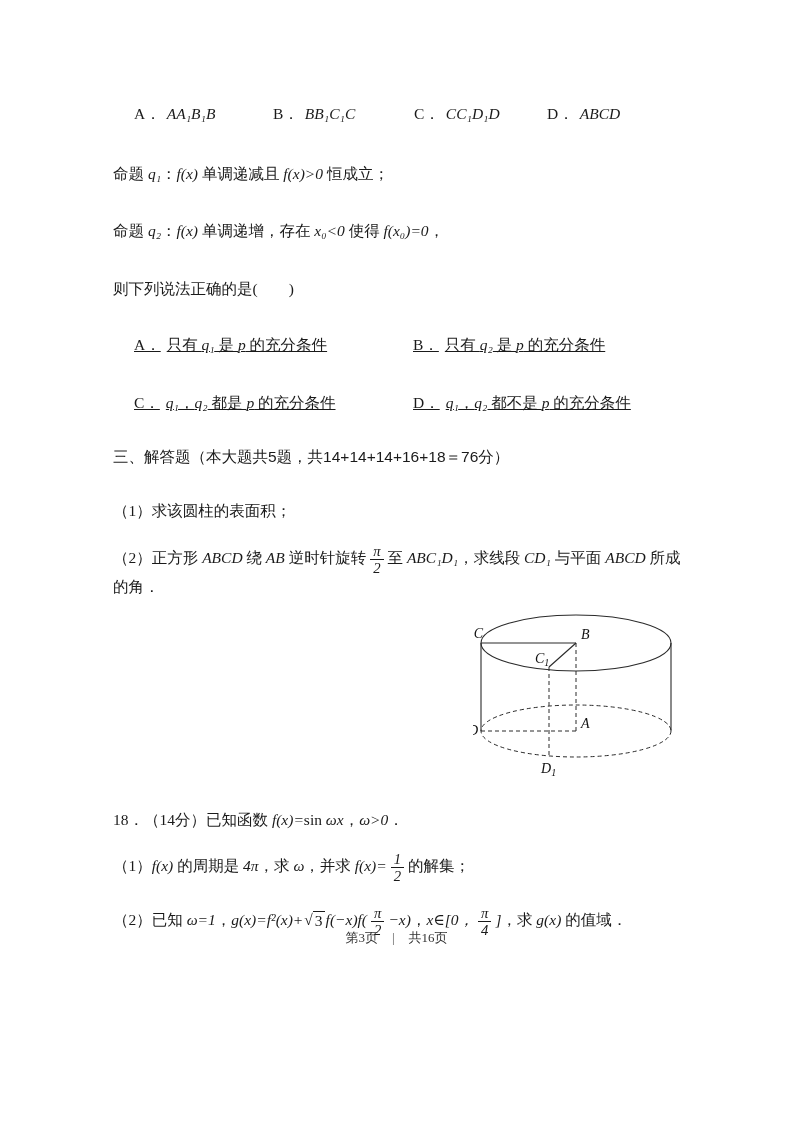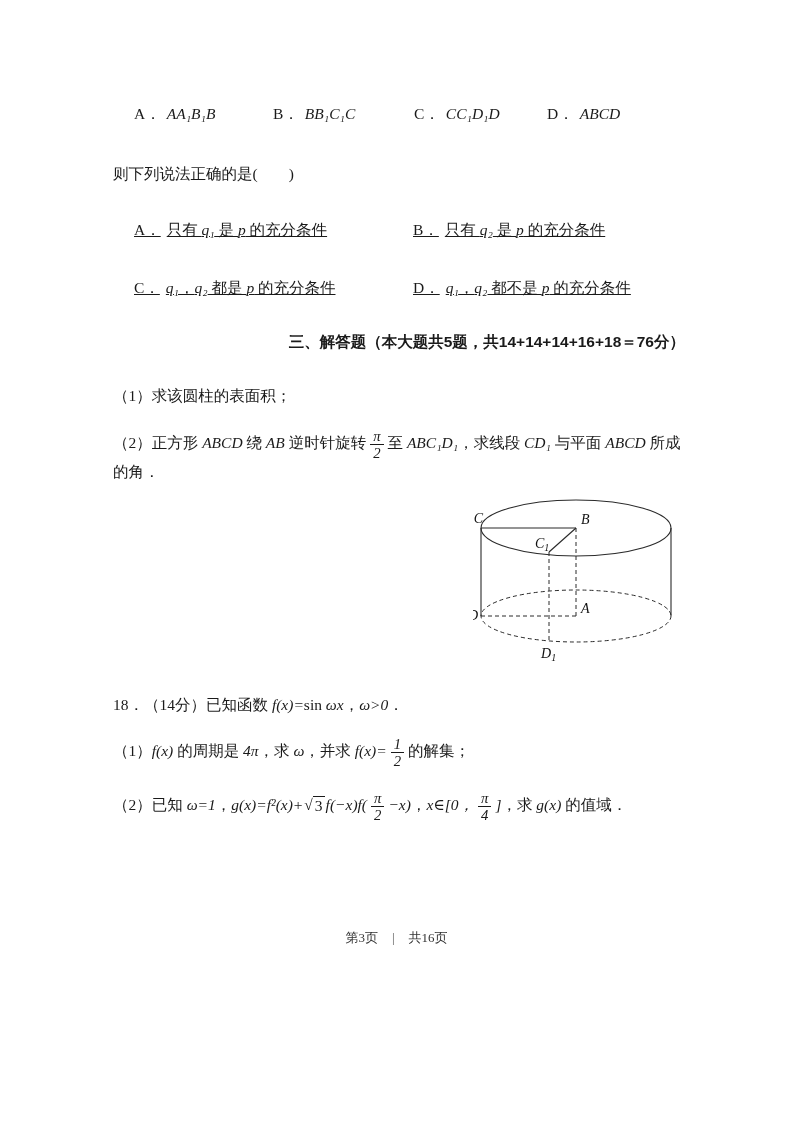--- a/index.html
+++ b/index.html
@@ -13,21 +13,21 @@
     overflow:hidden;
   }
   .line{margin:0 0 35px 0;line-height:1.45;}
   .mb-md{margin-bottom:20px;}
   .mb-sm{margin-bottom:10px;}
   .math{font-style:italic;}
   .txt{font-style:normal;}
   .choices-top{display:grid;grid-template-columns:139px 141px 133px auto;padding-left:21px;margin-bottom:38px;}
   .opt-label{margin-right:6px;}
   .opt-grid{display:grid;grid-template-columns:279px 1fr;row-gap:37px;padding-left:21px;margin-bottom:33px;text-decoration:underline;}
-  .section-title{font-weight:bold;font-family:"Liberation Sans","DejaVu Sans",sans-serif;font-size:15.5px;margin-bottom:32px;text-align:right;}
+  .section-title{font-weight:normal;font-family:"Liberation Sans","DejaVu Sans",sans-serif;font-size:15.5px;margin-bottom:32px;}
   .frac{display:inline-flex;flex-direction:column;align-items:center;vertical-align:middle;font-style:italic;margin:0 4px;font-size:0.95em;line-height:1.1;}
   .frac .fn{border-bottom:1px solid #1a1a1a;padding:0 3px;}
   .frac .fd{padding:0 3px;}
   .sqrt{display:inline-flex;align-items:flex-start;font-style:normal;margin:0 1px;}
   .sqrt .rad{line-height:1.2;}
   .sqrt .radbody{border-top:1px solid #1a1a1a;line-height:1.2;padding:0 2px;}
   .figure-wrap{margin:6px 0 24px 360px;width:212px;}
   svg .solid{fill:none;stroke:#2a2a2a;stroke-width:1.1;}
   svg .dash{fill:none;stroke:#2a2a2a;stroke-width:1;stroke-dasharray:4 3;}
   svg text{font-family:"Liberation Serif","DejaVu Serif",serif;font-style:italic;font-size:14px;fill:#111;}
@@ -44,20 +44,22 @@
 
 <div class="page">
 
   <div class="choices-top">
     <span class="choice"><span class="opt-label">A．</span><span><span class="math">AA₁B₁B</span></span></span>
     <span class="choice"><span class="opt-label">B．</span><span><span class="math">BB₁C₁C</span></span></span>
     <span class="choice"><span class="opt-label">C．</span><span><span class="math">CC₁D₁D</span></span></span>
     <span class="choice"><span class="opt-label">D．</span><span><span class="math">ABCD</span></span></span>
   </div>
 
+  <p class="line"><span class="txt">命题 </span><span class="math">q₁</span><span class="txt">：</span><span class="math">f(x)</span><span class="txt"> 单调递减且 </span><span class="math">f(x)&gt;0</span><span class="txt"> 恒成立；</span></p>
+  <p class="line"><span class="txt">命题 </span><span class="math">q₂</span><span class="txt">：</span><span class="math">f(x)</span><span class="txt"> 单调递增，存在 </span><span class="math">x₀&lt;0</span><span class="txt"> 使得 </span><span class="math">f(x₀)=0</span><span class="txt">，</span></p>
   <p class="line"><span class="txt">则下列说法正确的是(　　)</span></p>
 
   <div class="opt-grid">
     <div class="opt"><span class="opt-label">A．</span><span><span class="txt">只有 </span><span class="math">q₁</span><span class="txt"> 是 </span><span class="math">p</span><span class="txt"> 的充分条件</span></span></div>
     <div class="opt"><span class="opt-label">B．</span><span><span class="txt">只有 </span><span class="math">q₂</span><span class="txt"> 是 </span><span class="math">p</span><span class="txt"> 的充分条件</span></span></div>
     <div class="opt"><span class="opt-label">C．</span><span><span class="math">q₁</span><span class="txt">，</span><span class="math">q₂</span><span class="txt"> 都是 </span><span class="math">p</span><span class="txt"> 的充分条件</span></span></div>
     <div class="opt"><span class="opt-label">D．</span><span><span class="math">q₁</span><span class="txt">，</span><span class="math">q₂</span><span class="txt"> 都不是 </span><span class="math">p</span><span class="txt"> 的充分条件</span></span></div>
   </div>
 
   <div class="section-title">三、解答题（本大题共5题，共14+14+14+16+18＝76分）</div>

